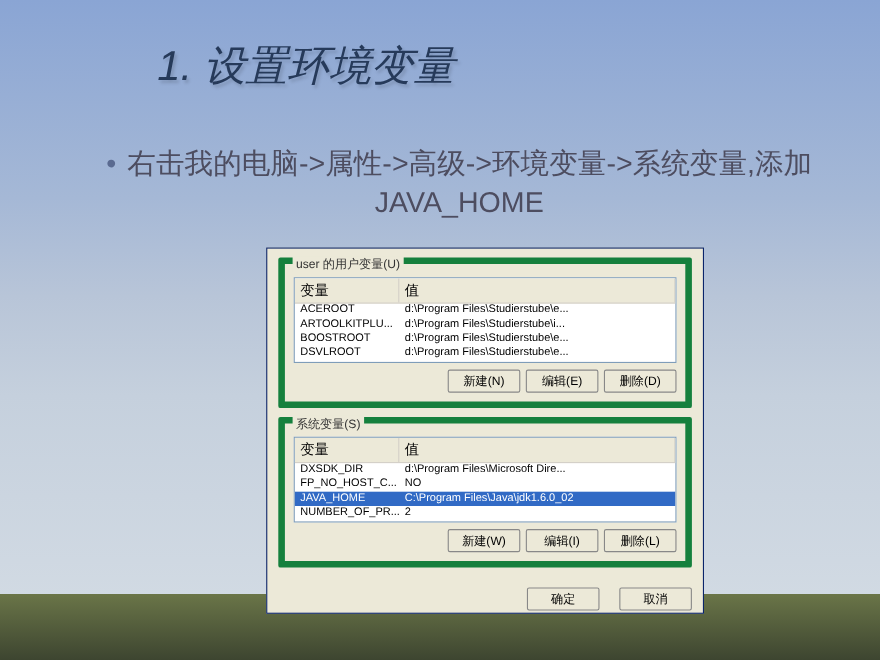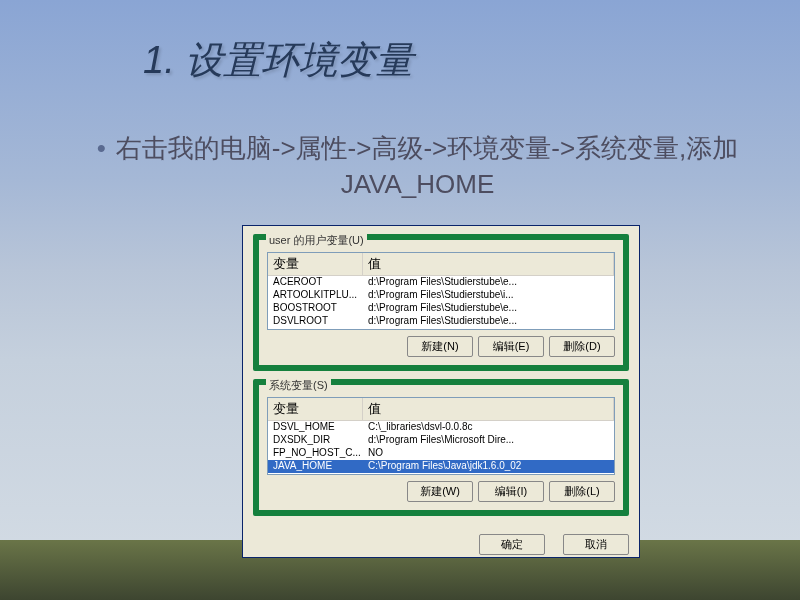--- a/index.html
+++ b/index.html
@@ -223,24 +223,20 @@
 
     <div class="fieldset">
       <span class="fieldset-legend">系统变量(S)</span>
       <div class="varlist">
         <div class="varlist-header">
           <div class="col col-name">变量</div>
           <div class="col col-val">值</div>
         </div>
         <div id="sys-rows">
             <div class="varlist-row">
-              <div class="cell cell-name">DSVL_HOME</div>
-              <div class="cell cell-val">C:\_libraries\dsvl-0.0.8c</div>
-            </div>
-            <div class="varlist-row">
               <div class="cell cell-name">DXSDK_DIR</div>
               <div class="cell cell-val">d:\Program Files\Microsoft Dire...</div>
             </div>
             <div class="varlist-row">
               <div class="cell cell-name">FP_NO_HOST_C...</div>
               <div class="cell cell-val">NO</div>
             </div>
             <div class="varlist-row selected">
               <div class="cell cell-name">JAVA_HOME</div>
               <div class="cell cell-val">C:\Program Files\Java\jdk1.6.0_02</div>

